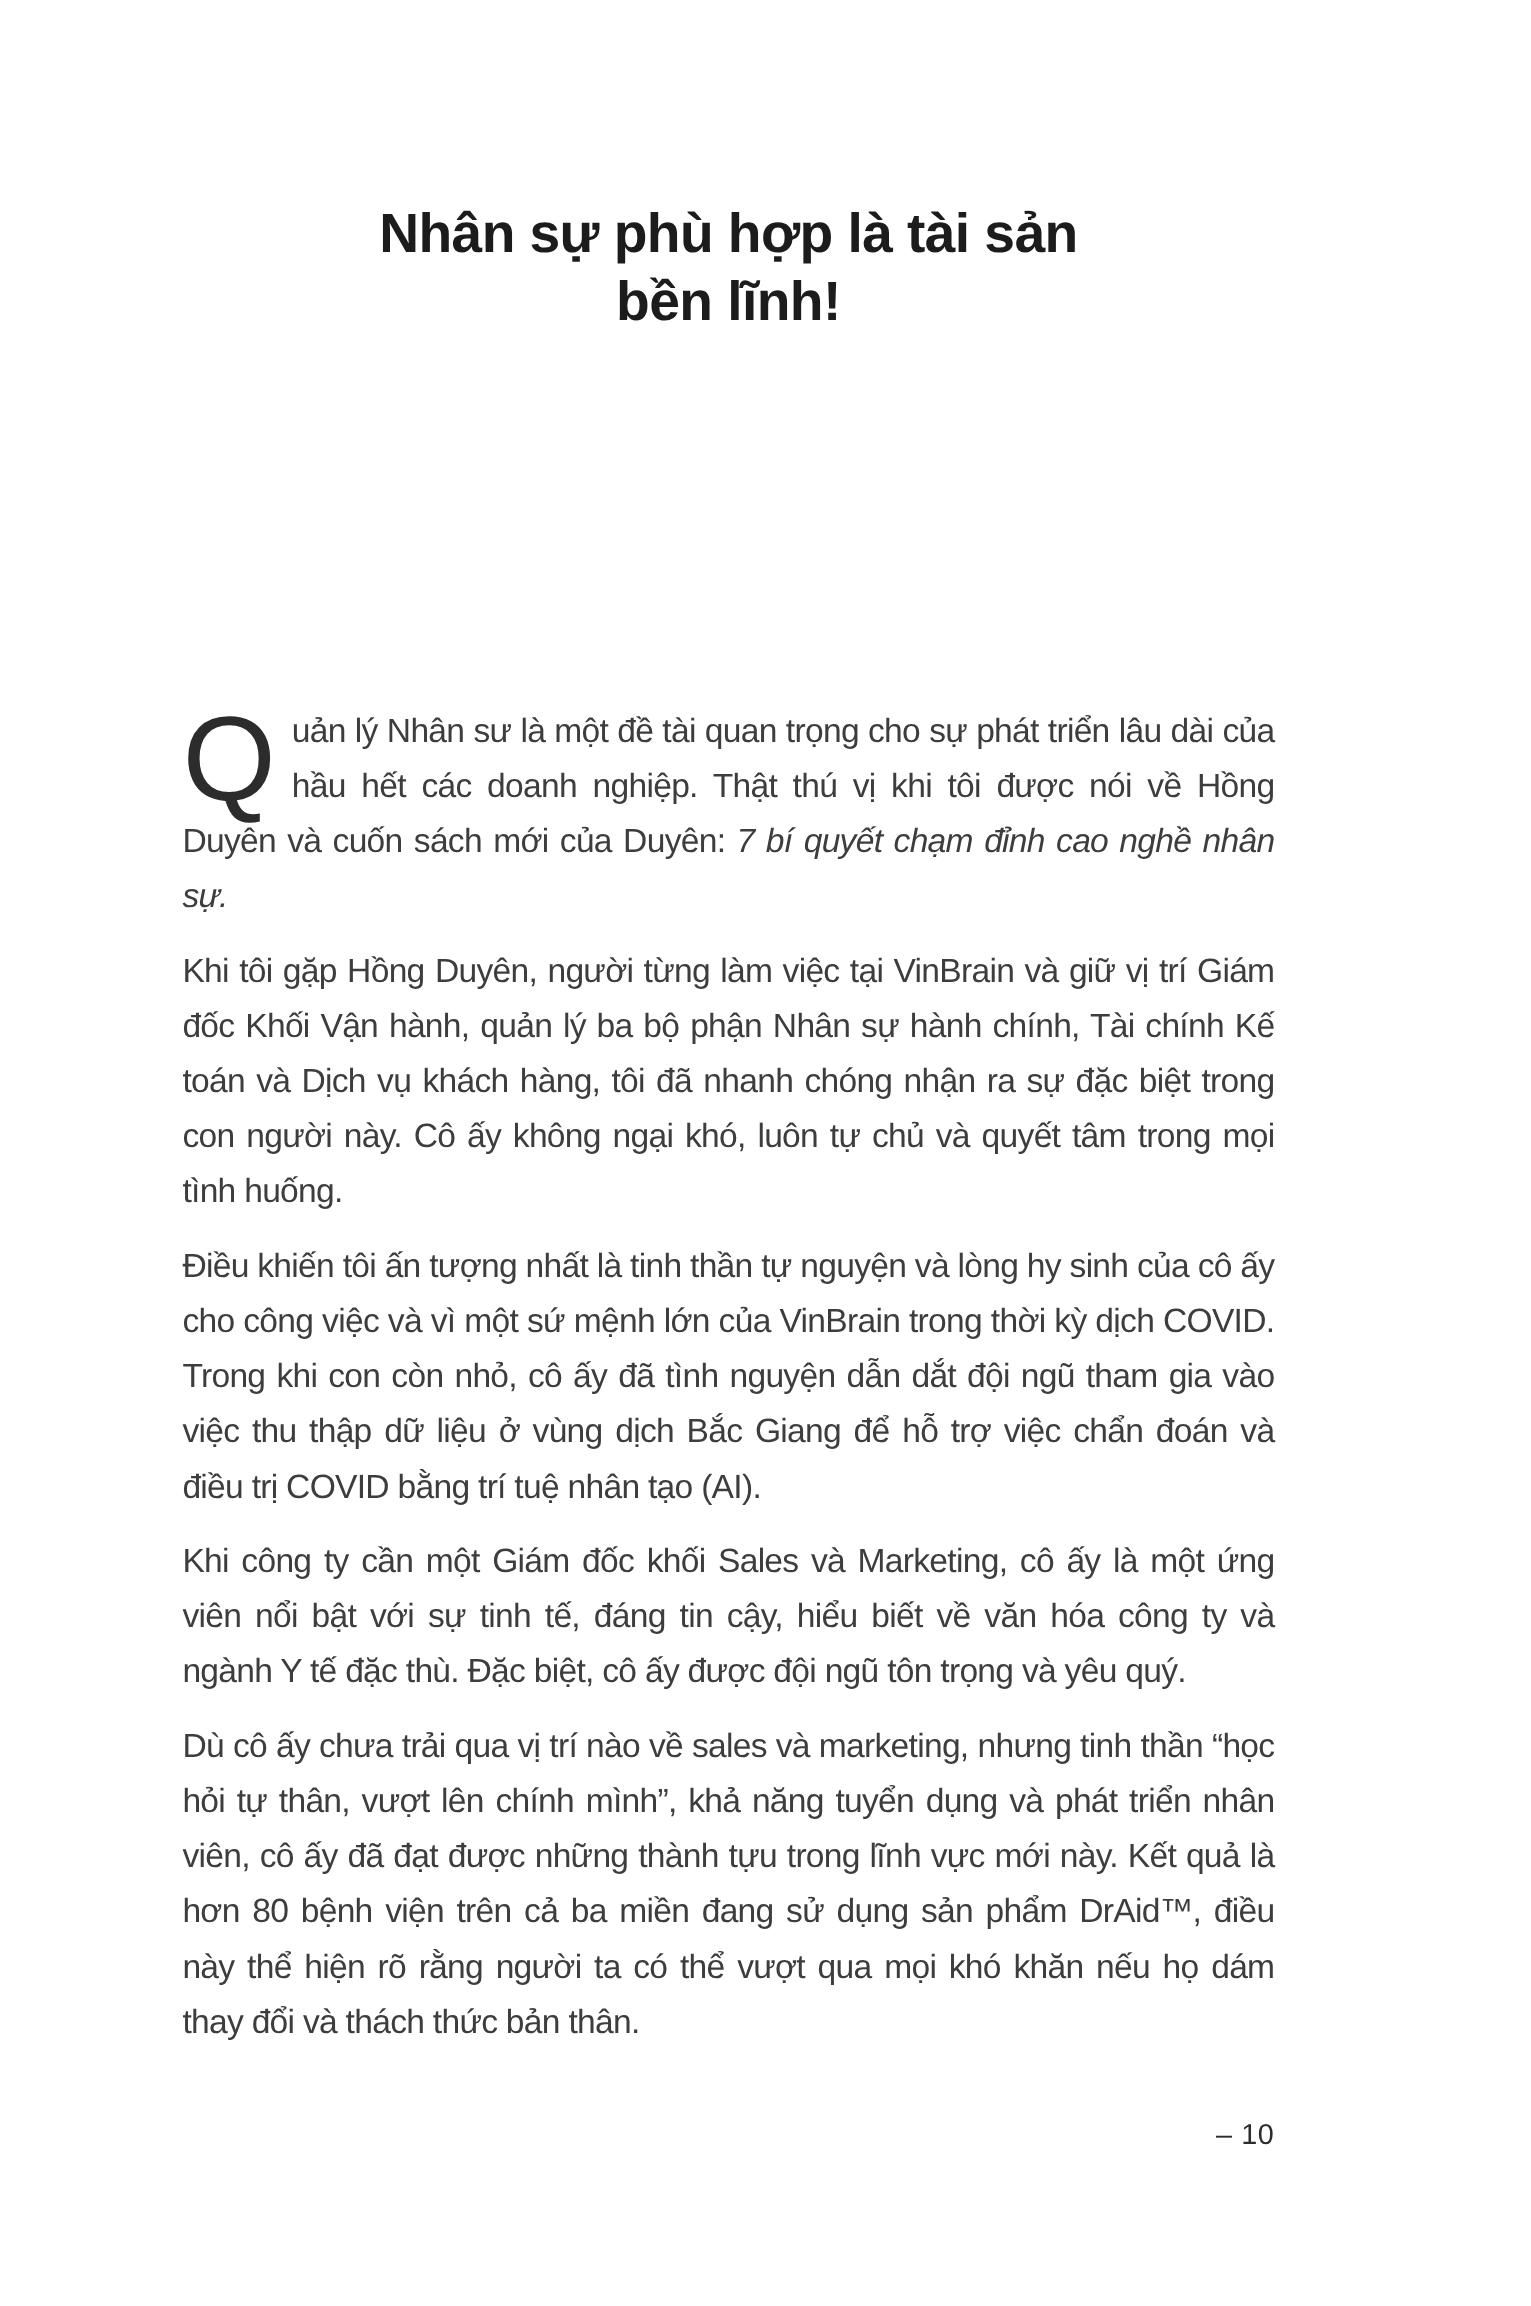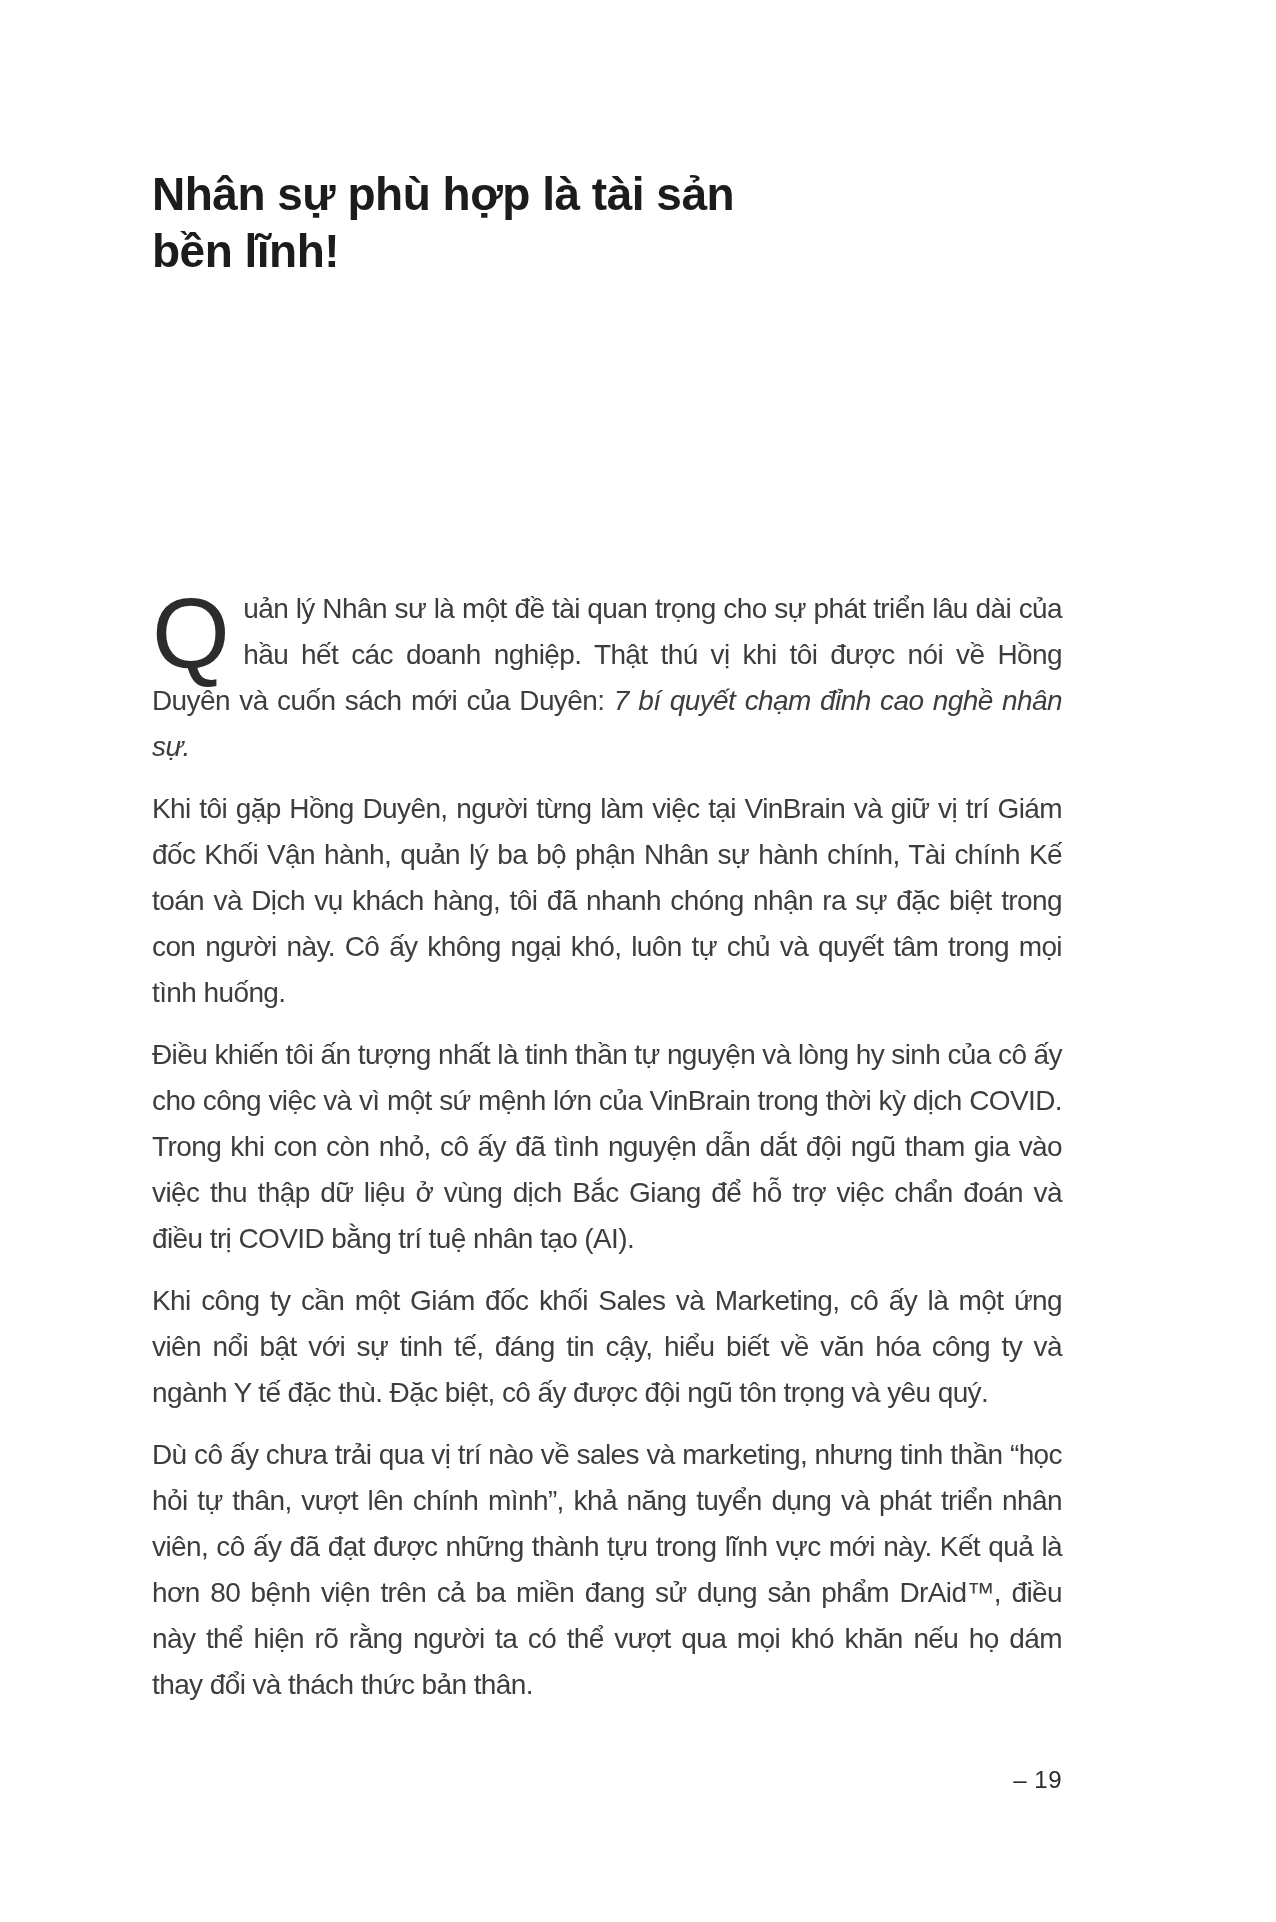--- a/index.html
+++ b/index.html
@@ -21,20 +21,21 @@
     top: 166px;
     width: 910px;
   }
   .title {
     margin: 0 0 306px 0;
     font-size: 46px;
     font-weight: 700;
     line-height: 57px;
     letter-spacing: -0.5px;
     color: #1c1c1c;
+    text-align: center;
   }
   .title-line {
     display: block;
   }
   .para {
     margin: 0 0 16px 0;
     font-size: 28px;
     line-height: 46px;
     letter-spacing: -0.6px;
     color: #3d3d3d;
@@ -82,14 +83,14 @@
     <p class="para">Khi tôi gặp Hồng Duyên, người từng làm việc tại VinBrain và giữ vị trí Giám đốc Khối Vận hành, quản lý ba bộ phận Nhân sự hành chính, Tài chính Kế toán và Dịch vụ khách hàng, tôi đã nhanh chóng nhận ra sự đặc biệt trong con người này. Cô ấy không ngại khó, luôn tự chủ và quyết tâm trong mọi tình huống.</p>
 
     <p class="para">Điều khiến tôi ấn tượng nhất là tinh thần tự nguyện và lòng hy sinh của cô ấy cho công việc và vì một sứ mệnh lớn của VinBrain trong thời kỳ dịch COVID. Trong khi con còn nhỏ, cô ấy đã tình nguyện dẫn dắt đội ngũ tham gia vào việc thu thập dữ liệu ở vùng dịch Bắc Giang để hỗ trợ việc chẩn đoán và điều trị COVID bằng trí tuệ nhân tạo (AI).</p>
 
     <p class="para">Khi công ty cần một Giám đốc khối Sales và Marketing, cô ấy là một ứng viên nổi bật với sự tinh tế, đáng tin cậy, hiểu biết về văn hóa công ty và ngành Y tế đặc thù. Đặc biệt, cô ấy được đội ngũ tôn trọng và yêu quý.</p>
 
     <p class="para">Dù cô ấy chưa trải qua vị trí nào về sales và marketing, nhưng tinh thần “học hỏi tự thân, vượt lên chính mình”, khả năng tuyển dụng và phát triển nhân viên, cô ấy đã đạt được những thành tựu trong lĩnh vực mới này. Kết quả là hơn 80 bệnh viện trên cả ba miền đang sử dụng sản phẩm DrAid™, điều này thể hiện rõ rằng người ta có thể vượt qua mọi khó khăn nếu họ dám thay đổi và thách thức bản thân.</p>
 
   </div>
 
-  <div class="page-number">– 19</div>
+  <div class="page-number">– 10</div>
 </div>
 
 </body></html>

